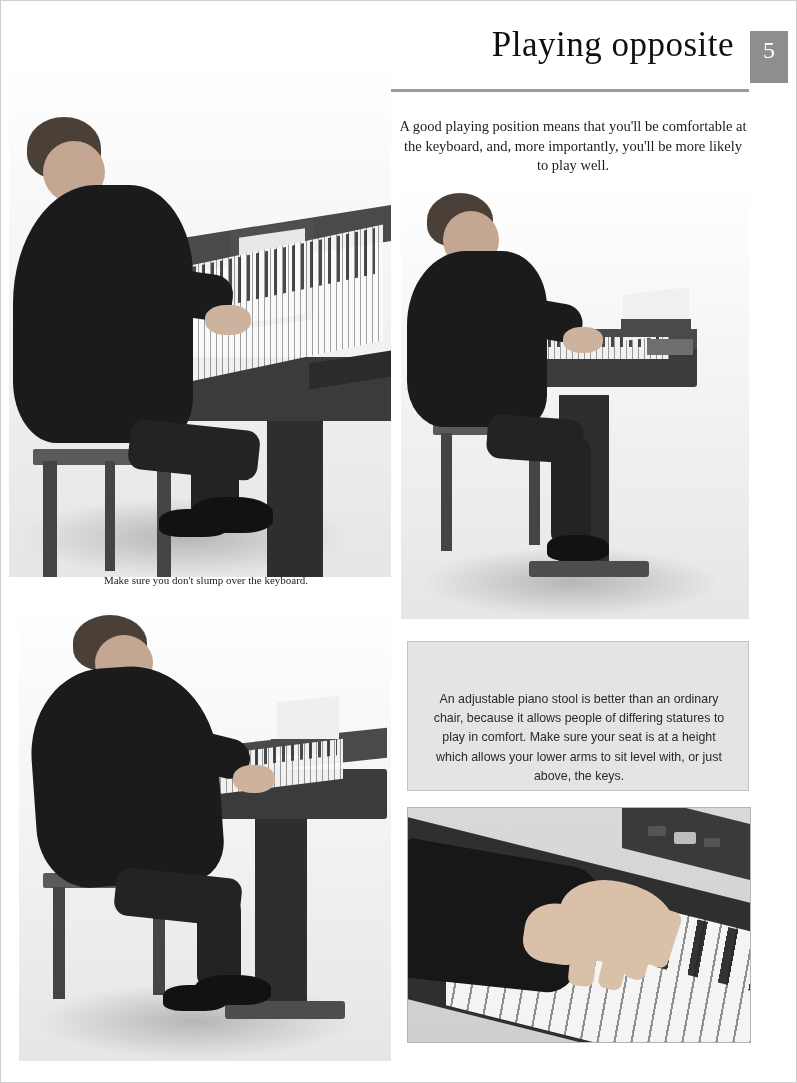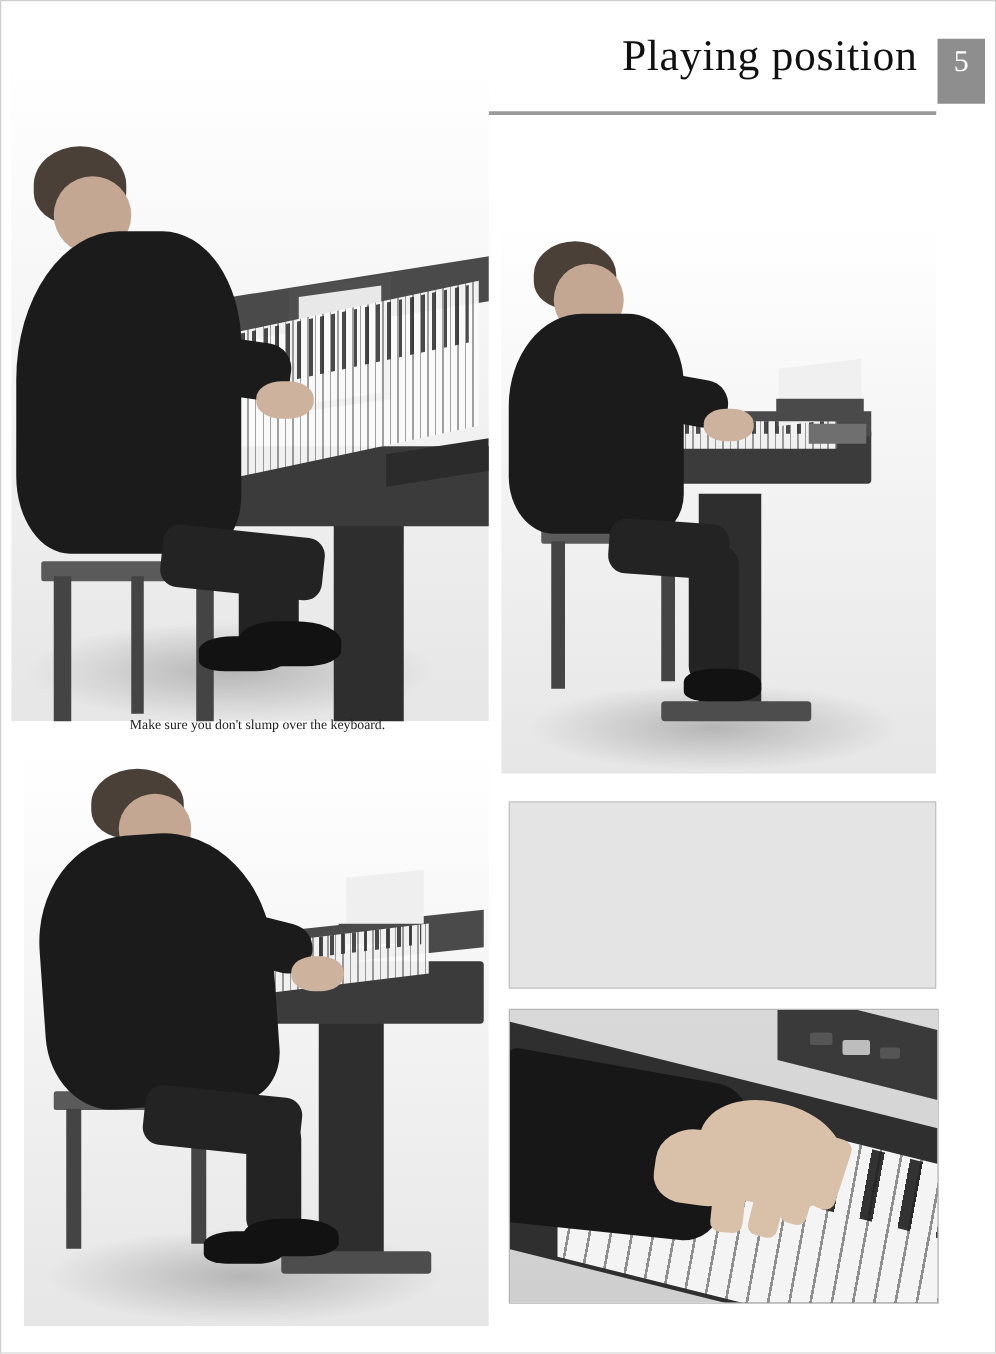--- a/index.html
+++ b/index.html
@@ -204,21 +204,21 @@
   .big-hand { background: #d9c0a9; border-radius: 45% 50% 40% 35%; }
   .finger { background: #d9c0a9; border-radius: 8px; }
   .panel-ctrl { background: #555; }
   .panel-led { background: #bdbdbd; }
 </style>
 </head>
 <body>
 
 <div id="page">
 
-  <div class="page-title">Playing position</div>
+  <div class="page-title">Playing opposite</div>
   <div class="page-number-box">5</div>
   <div class="header-rule"></div>
 
   <div class="photo" id="photo-top-left">
     <div class="shape grey-grad-floor" style="left:0;top:0;width:382px;height:520px;"></div>
 
     <div class="shape floor-shadow" style="left:10px;top:440px;width:330px;height:80px;"></div>
 
     <div class="shape piano-body-dark" style="left:258px;top:352px;width:56px;height:185px;"></div>
 
@@ -309,20 +309,21 @@
     <div class="shape person-body" style="left:14px;top:66px;width:186px;height:218px;border-radius:40% 46% 18% 28%;transform:rotate(-4deg);"></div>
     <div class="shape person-arm" style="left:128px;top:130px;width:104px;height:40px;transform:rotate(14deg);"></div>
     <div class="shape hand" style="left:214px;top:164px;width:42px;height:28px;"></div>
     <div class="shape person-leg" style="left:96px;top:272px;width:126px;height:48px;transform:rotate(6deg);"></div>
     <div class="shape person-leg" style="left:178px;top:296px;width:44px;height:92px;"></div>
     <div class="shape shoe" style="left:176px;top:374px;width:76px;height:30px;"></div>
     <div class="shape shoe" style="left:144px;top:384px;width:64px;height:26px;"></div>
   </div>
 
   <div class="tip-box">
+    <div class="tip-text">An adjustable piano stool is better than an ordinary chair, because it allows people of differing statures to play in comfort. Make sure your seat is at a height which allows your lower arms to sit level with, or just above, the keys.</div>
   </div>
 
   <div class="photo framed" id="photo-hands">
     <div class="shape hands-bg" style="left:0;top:0;width:342px;height:234px;"></div>
 
     <div class="shape hands-keybed" style="left:0;top:52px;width:342px;height:182px;transform:skewY(14deg);"></div>
 
     <div class="shape hands-whitekeys" style="left:38px;top:86px;width:310px;height:150px;transform:skewY(14deg);"></div>
 
     <div class="shape hands-blackkeys" style="left:46px;top:88px;width:300px;height:58px;transform:skewY(14deg);opacity:0.9;"></div>
@@ -336,14 +337,15 @@
     <div class="shape forearm" style="left:-10px;top:108px;width:180px;height:70px;transform:rotate(6deg);"></div>
 
     <div class="shape big-hand" style="left:150px;top:74px;width:118px;height:82px;transform:rotate(12deg);"></div>
     <div class="shape finger" style="left:196px;top:118px;width:24px;height:64px;transform:rotate(14deg);"></div>
     <div class="shape finger" style="left:222px;top:110px;width:22px;height:62px;transform:rotate(16deg);"></div>
     <div class="shape finger" style="left:246px;top:102px;width:21px;height:58px;transform:rotate(18deg);"></div>
     <div class="shape finger" style="left:162px;top:126px;width:26px;height:52px;transform:rotate(6deg);"></div>
     <div class="shape big-hand" style="left:116px;top:96px;width:70px;height:60px;transform:rotate(8deg);"></div>
   </div>
 
+  <div class="intro-text">A good playing position means that you'll be comfortable at the keyboard, and, more importantly, you'll be more likely to play well.</div>
 
 </div>
 
 </body></html>

